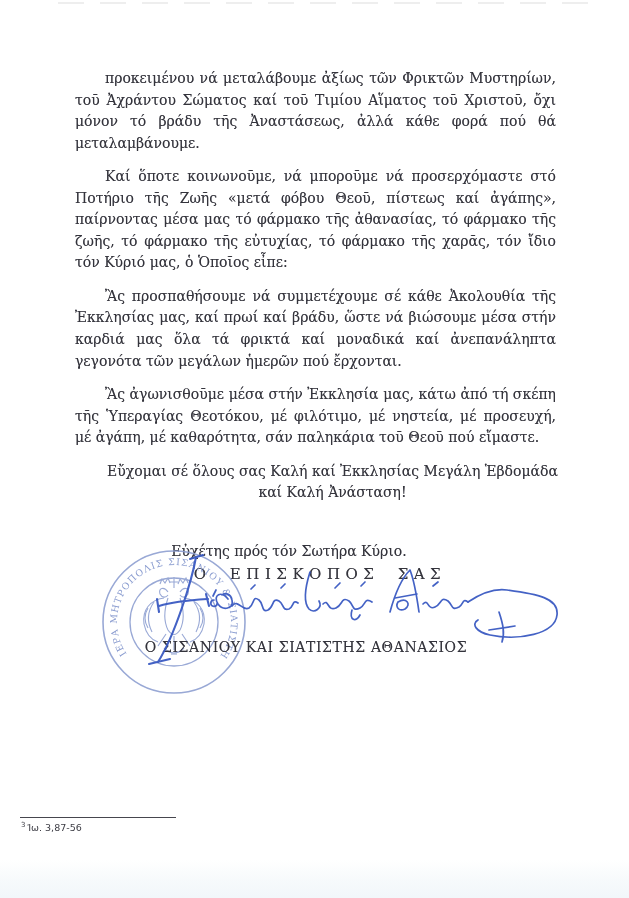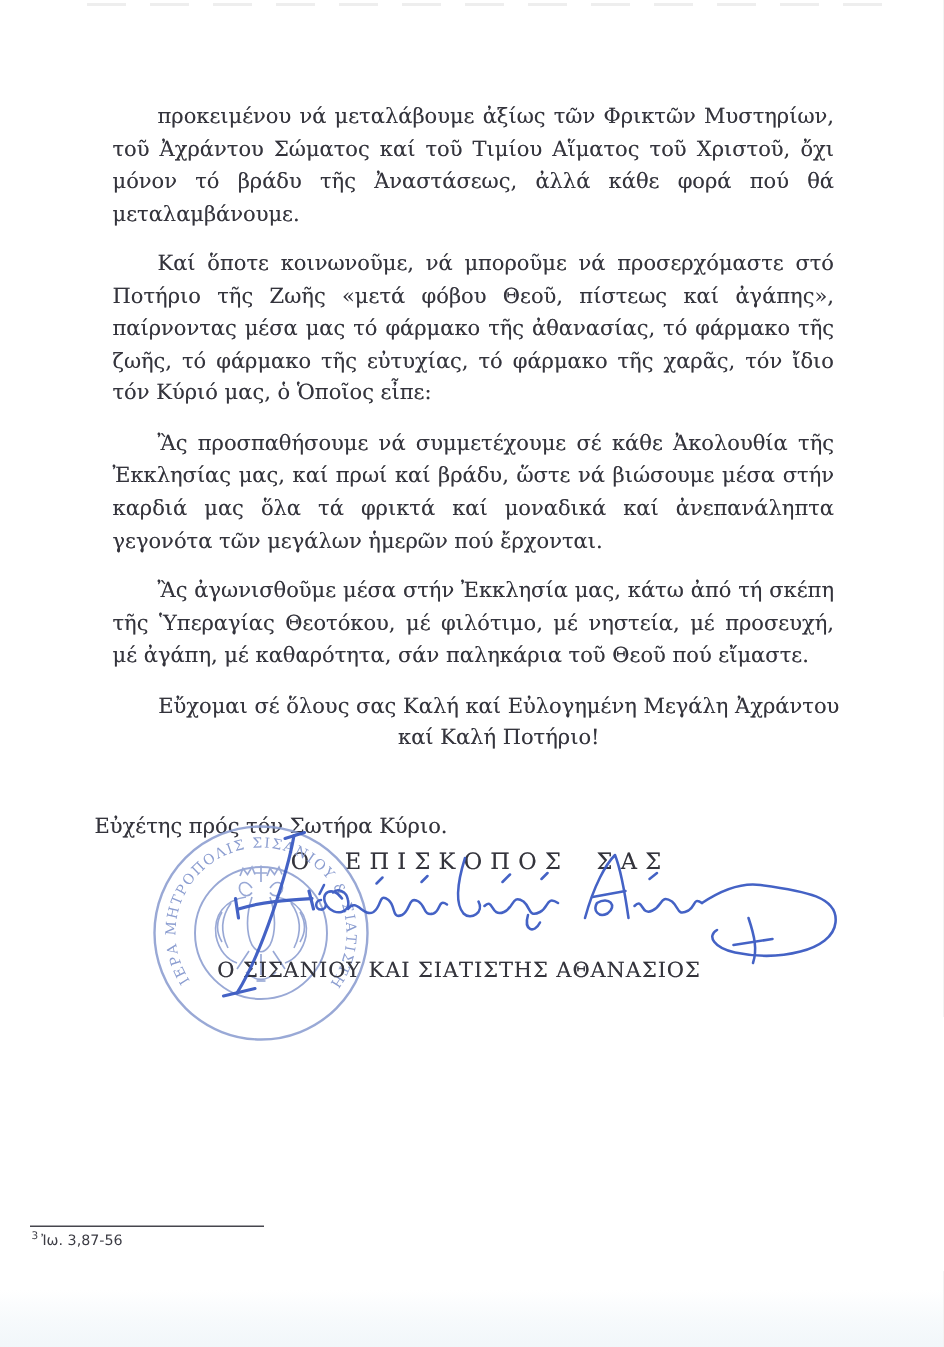--- a/index.html
+++ b/index.html
@@ -34,21 +34,21 @@
     text-align:justify;
     text-shadow:0 0 .4px rgba(52,52,62,.45);
   }
   .body-text p{margin:12px;text-indent:30px;}
   .body-text p.no-indent{text-indent:0;}
   sup{font-size:9px;line-height:0;}
   .wish{margin-top:1px;text-align:center;padding-left:34px;}
   .wish div{white-space:nowrap;}
   .prayer-line{
     position:absolute;left:63px;top:543px;width:452px;
-    text-align:left;font-size:14px;white-space:nowrap;
+    text-align:center;font-size:14px;white-space:nowrap;
     text-shadow:0 0 .4px rgba(52,52,62,.45);
   }
   .bishop-title{
     position:absolute;left:63px;top:565px;width:514px;
     text-align:center;font-size:15px;letter-spacing:5.5px;word-spacing:8px;
     white-space:nowrap;text-shadow:0 0 .4px rgba(52,52,62,.45);
   }
   .bishop-name{
     position:absolute;left:56px;top:639px;width:500px;
     text-align:center;font-size:14px;letter-spacing:.6px;
@@ -77,22 +77,22 @@
 <div class="page">
 
   <div class="scan-top"></div>
 
   <div class="body-text">
     <p><span>προκειμένου νά μεταλάβουμε ἀξίως τῶν Φρικτῶν Μυστηρίων, τοῦ Ἀχράντου Σώματος καί τοῦ Τιμίου Αἵματος τοῦ Χριστοῦ, ὄχι μόνον τό βράδυ τῆς Ἀναστάσεως, ἀλλά κάθε φορά πού θά μεταλαμβάνουμε.</span></p>
     <p><span>Καί ὅποτε κοινωνοῦμε, νά μποροῦμε νά προσερχόμαστε στό Ποτήριο τῆς Ζωῆς «μετά φόβου Θεοῦ, πίστεως καί ἀγάπης», παίρνοντας μέσα μας τό φάρμακο τῆς ἀθανασίας, τό φάρμακο τῆς ζωῆς, τό φάρμακο τῆς εὐτυχίας, τό φάρμακο τῆς χαρᾶς, τόν ἴδιο τόν Κύριό μας, ὁ Ὁποῖος εἶπε:</span></p>
     <p><span>Ἂς προσπαθήσουμε νά συμμετέχουμε σέ κάθε Ἀκολουθία τῆς Ἐκκλησίας μας, καί πρωί καί βράδυ, ὥστε νά βιώσουμε μέσα στήν καρδιά μας ὅλα τά φρικτά καί μοναδικά καί ἀνεπανάληπτα γεγονότα τῶν μεγάλων ἡμερῶν πού ἔρχονται.</span></p>
     <p><span>Ἂς ἀγωνισθοῦμε μέσα στήν Ἐκκλησία μας, κάτω ἀπό τή σκέπη τῆς Ὑπεραγίας Θεοτόκου, μέ φιλότιμο, μέ νηστεία, μέ προσευχή, μέ ἀγάπη, μέ καθαρότητα, σάν παληκάρια τοῦ Θεοῦ πού εἴμαστε.</span></p>
     <div class="wish">
-      <div>Εὔχομαι σέ ὅλους σας Καλή καί Εὐλογημένη Μεγάλη Ἀχράντου</div>
-      <div>καί Καλή Ποτήριο!</div>
+      <div>Εὔχομαι σέ ὅλους σας Καλή καί Ἐκκλησίας Μεγάλη Ἑβδομάδα</div>
+      <div>καί Καλή Ἀνάσταση!</div>
     </div>
   </div>
 
   <div class="prayer-line">Εὐχέτης πρός τόν Σωτήρα Κύριο.</div>
   <div class="bishop-title">Ο ΕΠΙΣΚΟΠΟΣ ΣΑΣ</div>
 
   <svg class="stamp-svg" width="152" height="152" viewBox="0 0 152 152" aria-hidden="true">
     <g fill="none" stroke="currentColor" opacity="0.88">
       <circle cx="76" cy="76" r="71" stroke-width="1.6"></circle>
       <circle cx="76" cy="76" r="44" stroke-width="1.3"></circle>

